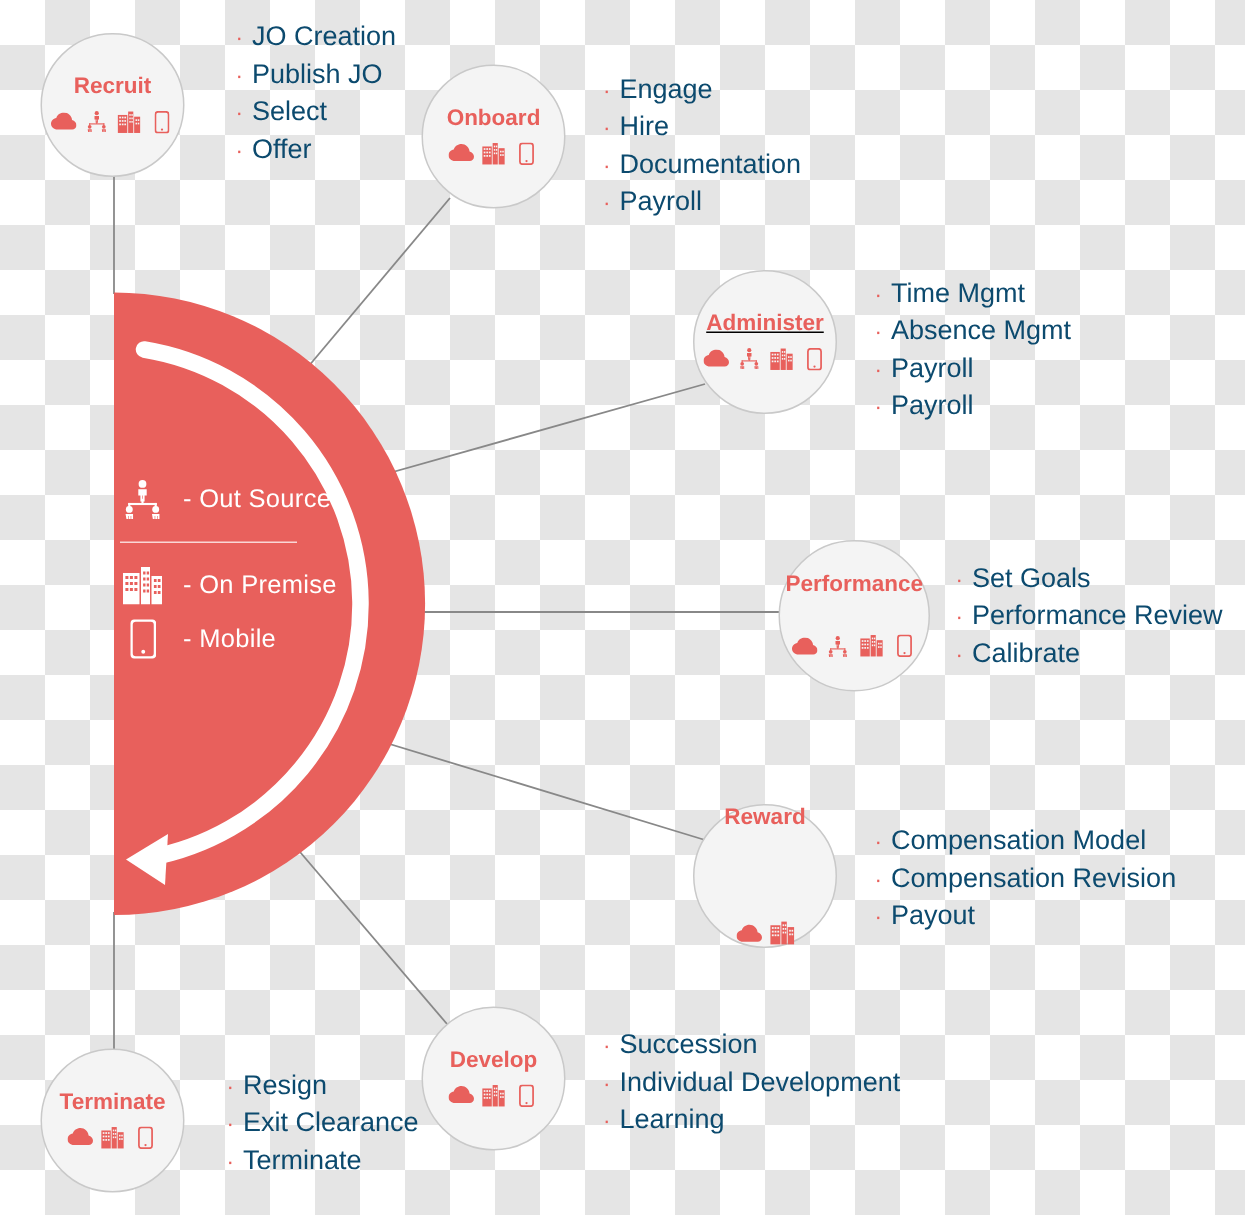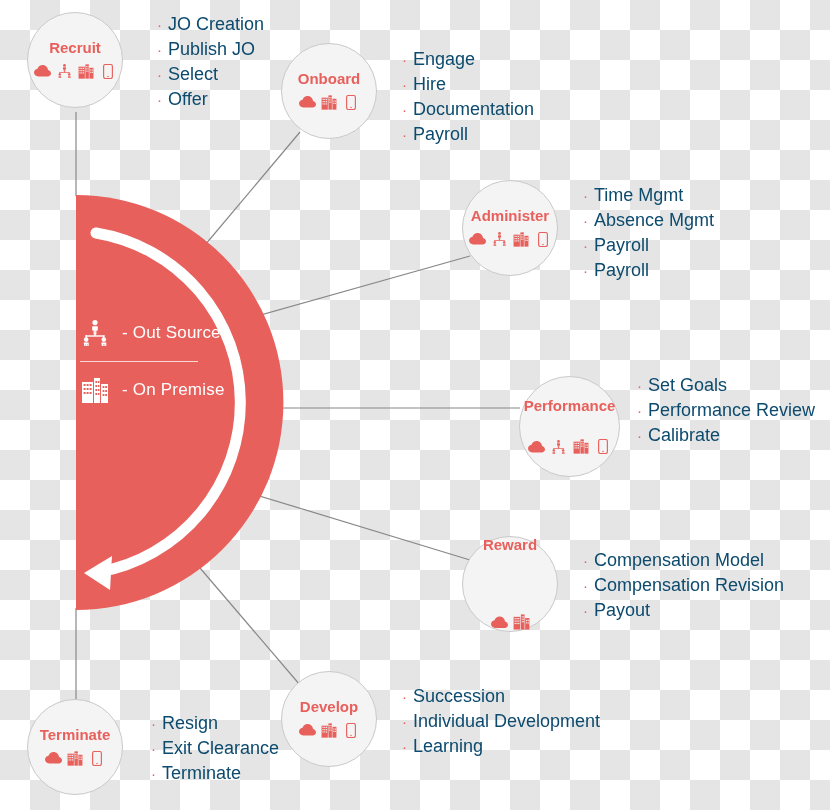--- a/index.html
+++ b/index.html
@@ -126,23 +126,32 @@
           <rect x="21.6" y="12" width="1.8" height="2"></rect>
             <rect x="24.2" y="12" width="1.8" height="2"></rect>
           <rect x="21.6" y="16" width="1.8" height="2"></rect>
             <rect x="24.2" y="16" width="1.8" height="2"></rect>
         </g>
       </svg>
     </span>
     <span class="legend-txt">- On Premise</span>
   </div>
 
-</div>
-
-<div class="node" style="left:27px;top:12px;width:96px;height:96px;text-align:right;">
+  <div class="legend-row">
+    <span class="legend-ico">
+      <svg width="17" height="26" viewBox="0 0 17 26">
+        <rect x="0.5" y="0.5" width="16" height="25" rx="3" fill="none" stroke="#ffffff" stroke-width="2"></rect>
+        <circle cx="8.5" cy="21.5" r="1.3" fill="#ffffff"></circle>
+      </svg>
+    </span>
+    <span class="legend-txt">- Mobile</span>
+  </div>
+</div>
+
+<div class="node" style="left:27px;top:22px;width:96px;height:96px;text-align:right;">
   <span class="node-label">Recruit</span>
   <span class="node-icons">
     <span class="ico">
         <svg width="17" height="12" viewBox="0 0 30 21">
           <path fill="#e8605c" d="M7.5,20 C3.4,20 0,16.9 0,13.2 C0,9.8 2.7,7 6.2,6.5 C7.4,2.7 11,0 15.2,0 C20.2,0 24.3,3.8 24.8,8.6 C27.8,9.3 30,11.9 30,15 C30,17.8 27.7,20 24.9,20 Z"></path>
         </svg>
       </span>
     <span class="ico">
         <svg width="15" height="14" viewBox="0 0 28 26">
           <g fill="#e8605c">
@@ -238,21 +247,21 @@
       </span>
     <span class="ico">
         <svg width="10" height="15" viewBox="0 0 17 26">
           <rect x="0.9" y="0.9" width="15.2" height="24.2" rx="3" fill="none" stroke="#e8605c" stroke-width="2"></rect>
           <circle cx="8.5" cy="21.5" r="1.3" fill="#e8605c"></circle>
         </svg>
       </span>
   </span>
 </div>
 
-<div class="node" style="left:462px;top:180px;width:96px;height:96px;">
+<div class="node" style="left:462px;top:180px;width:96px;height:96px;text-decoration:underline;">
   <span class="node-label">Administer</span>
   <span class="node-icons">
     <span class="ico">
         <svg width="17" height="12" viewBox="0 0 30 21">
           <path fill="#e8605c" d="M7.5,20 C3.4,20 0,16.9 0,13.2 C0,9.8 2.7,7 6.2,6.5 C7.4,2.7 11,0 15.2,0 C20.2,0 24.3,3.8 24.8,8.6 C27.8,9.3 30,11.9 30,15 C30,17.8 27.7,20 24.9,20 Z"></path>
         </svg>
       </span>
     <span class="ico">
         <svg width="15" height="14" viewBox="0 0 28 26">
           <g fill="#e8605c">
@@ -301,21 +310,21 @@
       </span>
     <span class="ico">
         <svg width="10" height="15" viewBox="0 0 17 26">
           <rect x="0.9" y="0.9" width="15.2" height="24.2" rx="3" fill="none" stroke="#e8605c" stroke-width="2"></rect>
           <circle cx="8.5" cy="21.5" r="1.3" fill="#e8605c"></circle>
         </svg>
       </span>
   </span>
 </div>
 
-<div class="node" style="left:519px;top:376px;width:101px;height:101px;gap:18px;">
+<div class="node" style="left:519px;top:360px;width:101px;height:101px;gap:18px;">
   <span class="node-label">Performance</span>
   <span class="node-icons">
     <span class="ico">
         <svg width="17" height="12" viewBox="0 0 30 21">
           <path fill="#e8605c" d="M7.5,20 C3.4,20 0,16.9 0,13.2 C0,9.8 2.7,7 6.2,6.5 C7.4,2.7 11,0 15.2,0 C20.2,0 24.3,3.8 24.8,8.6 C27.8,9.3 30,11.9 30,15 C30,17.8 27.7,20 24.9,20 Z"></path>
         </svg>
       </span>
     <span class="ico">
         <svg width="15" height="14" viewBox="0 0 28 26">
           <g fill="#e8605c">

